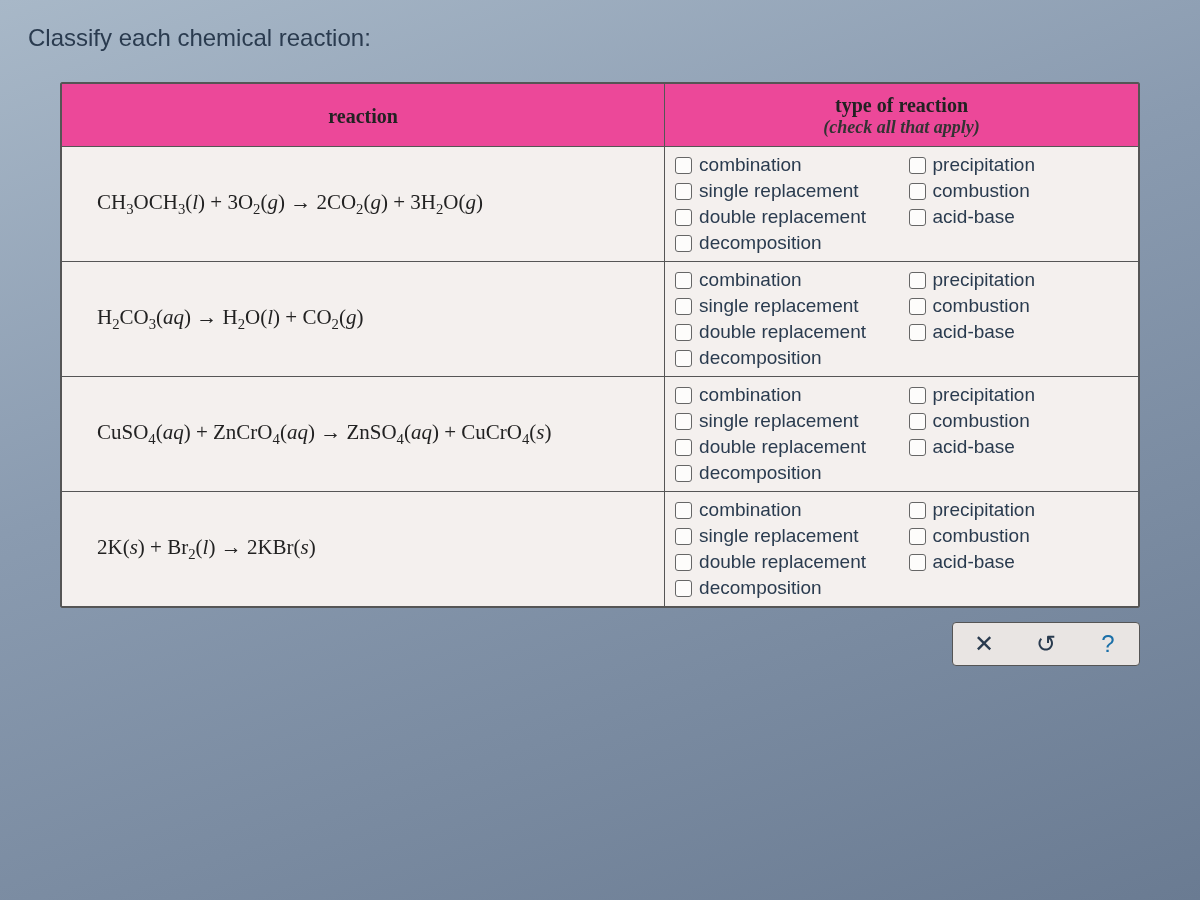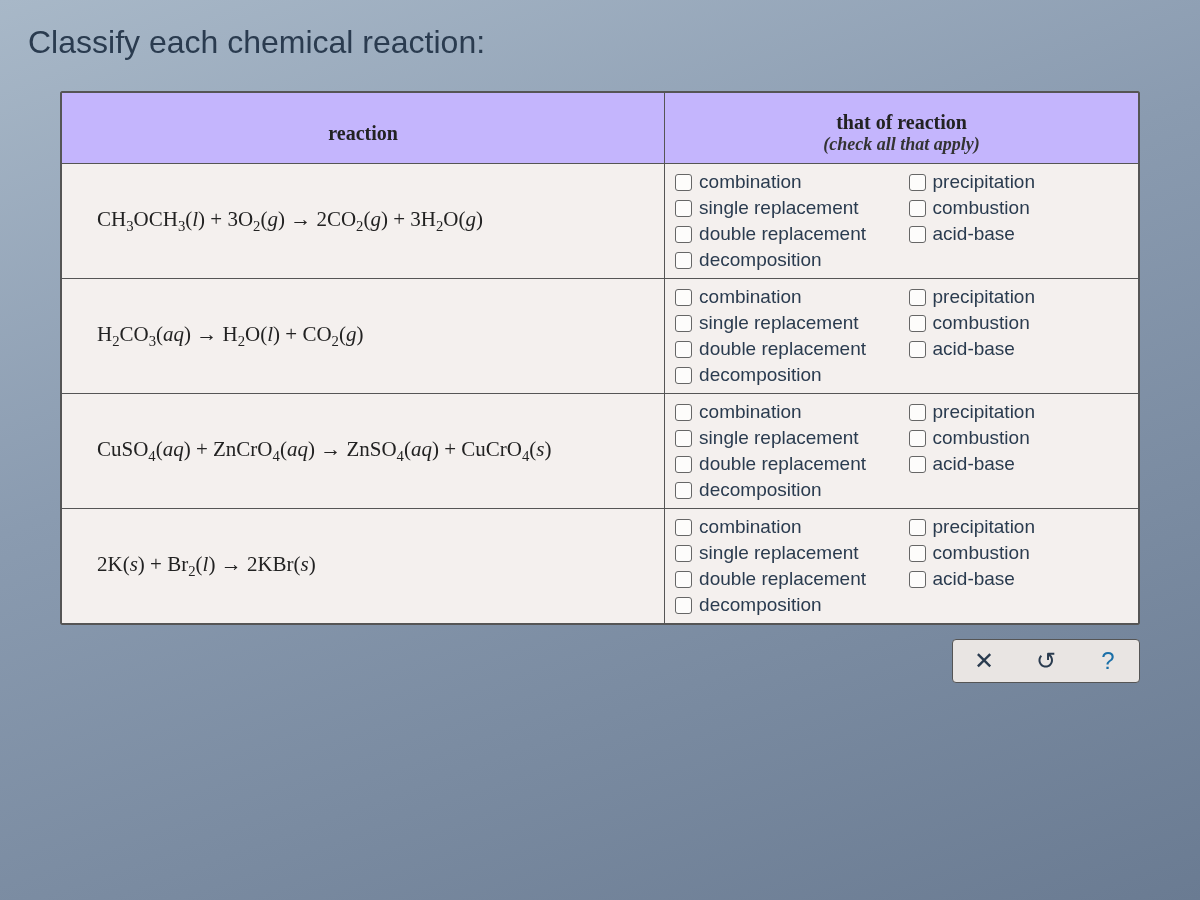--- a/index.html
+++ b/index.html
@@ -7,45 +7,45 @@
     padding: 0;
     background: linear-gradient(160deg, #a8b8c8 0%, #8a9bb0 40%, #6a7b92 100%);
     font-family: "Segoe UI", Arial, sans-serif;
     width: 1200px;
     height: 900px;
     overflow: hidden;
     position: relative;
   }
   .question {
     padding: 24px 28px 10px 28px;
-    font-size: 32px;
+    font-size: 24px;
     color: #2a3b4f;
   }
   .table-wrap {
     margin: 20px 60px 0 60px;
     background: #f4f0ee;
     border: 1px solid #555;
     border-radius: 2px;
   }
   table {
     border-collapse: collapse;
     width: 100%;
   }
   th, td {
     border: 1px solid #555;
     padding: 0;
   }
   th {
     font-family: Georgia, "Times New Roman", serif;
     font-weight: bold;
-    padding: 18px 8px 8px 8px;
+    padding: 10px 8px 8px 8px;
     text-align: center;
     font-size: 20px;
     color: #222;
-    background: #c4b5fd;
+    background: #ec4899;
   }
   th .sub {
     display: block;
     font-style: italic;
     font-weight: bold;
     font-size: 18px;
     color: #333;
   }
   td.reaction {
     width: 56%;
@@ -112,21 +112,21 @@
 <body>
 
 <div class="question">Classify each chemical reaction:</div>
 
 <div class="table-wrap">
 <table>
   <thead>
     <tr>
       <th>reaction</th>
       <th>
-        <span>that of reaction</span>
+        <span>type of reaction</span>
         <span class="sub">(check all that apply)</span>
       </th>
     </tr>
   </thead>
   <tbody id="rows">
         <tr>
           <td class="reaction">CH<sub>3</sub>OCH<sub>3</sub>(<i>l</i>) + 3O<sub>2</sub>(<i>g</i>) → 2CO<sub>2</sub>(<i>g</i>) + 3H<sub>2</sub>O(<i>g</i>)</td>
           <td class="choices">
             <div class="opts">
               <div class="opt">

